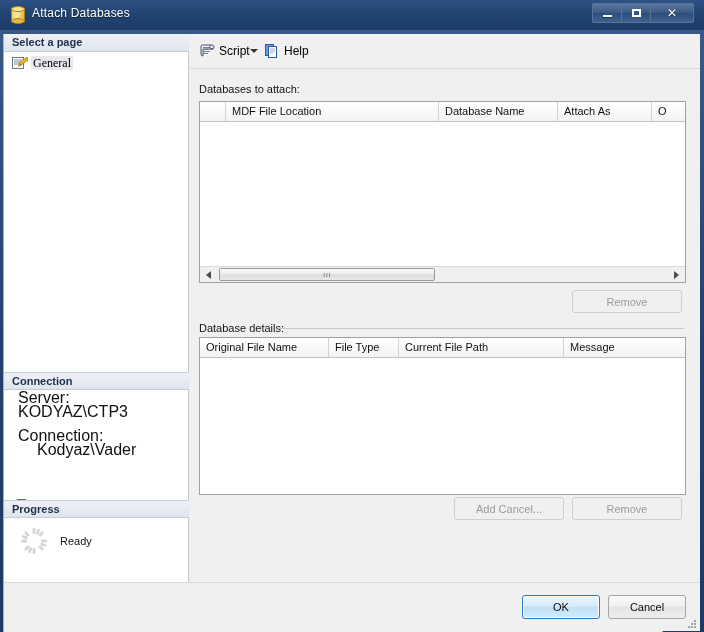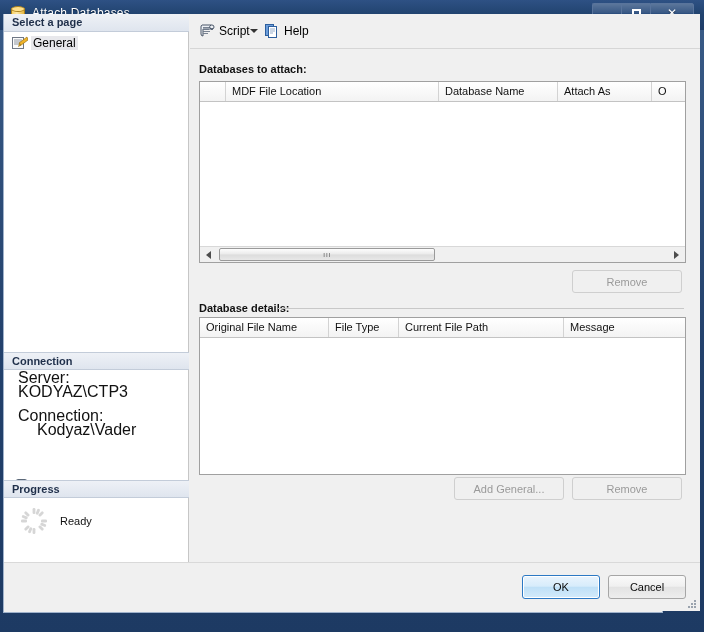--- a/index.html
+++ b/index.html
@@ -61,21 +61,21 @@
   #btn-min { left: 592px; border-right: none; border-radius: 2px 0 0 2px;}
   #btn-max { left: 621px; border-right: none; border-radius: 0;}
   #btn-close { left: 650px; width: 44px; border-radius: 0 2px 2px 0;}
   .glyph { color:#fff; font-size:12px; line-height:1; text-shadow:0 1px 1px rgba(0,0,0,.5); }
   .min-bar { width: 9px; height: 2px; background: #fff; margin-top: 6px; box-shadow: 0 1px 0 rgba(0,0,0,.4); }
   .max-box { width: 9px; height: 8px; border: 2px solid #fff; box-sizing: border-box; }
 
   
   #client {
     position: absolute;
-    left: 3px; top: 14px;
+    left: 3px; top: 34px;
     width: 660px;
     height: 599px;
     background: #f0f0f0;
     box-sizing: border-box;
     border: 1px solid #9fb2cb;
     border-top: none;
   }
 
   
   #leftpane {
@@ -103,20 +103,21 @@
     white-space: nowrap;
   }
   #hdr-selectpage { top: 0; border-top: none; }
   #hdr-connection { top: 338px; }
   #hdr-progress   { top: 466px; }
 
   #page-list {
     position: absolute;
     left: 0; top: 20px;
     width: 185px;
+    font-family: Liberation Serif, serif;
   }
   .page-item {
     position: relative;
     height: 17px;
     padding-left: 8px;
     display: flex;
     align-items: center;
     font-size: 12px;
     color: #000;
   }
@@ -202,21 +203,20 @@
     border-left: 4px solid transparent;
     border-right: 4px solid transparent;
     border-top: 4px solid #333;
   }
 
   .field-label {
     position: absolute;
     font-size: 11px;
     color: #111;
     white-space: nowrap;
-    font-weight: bold;
   }
   #lbl-attach { left: 9px; top: 49px; }
   #lbl-details { left: 9px; top: 288px; }
   #details-rule {
     position: absolute;
     left: 88px; top: 294px;
     width: 406px;
     height: 1px;
     background: #c8c8c8;
   }
@@ -489,21 +489,21 @@
       <div class="grid" id="grid-details">
         <div class="grid-head">
           <div class="gcell" style="width:129px">Original File Name</div>
           <div class="gcell" style="width:70px">File Type</div>
           <div class="gcell" style="width:165px">Current File Path</div>
           <div class="gcell last" style="width:121px">Message</div>
         </div>
         <div class="grid-body"></div>
       </div>
 
-      <div class="btn disabled" id="btn-addcat">Add General...</div>
+      <div class="btn disabled" id="btn-addcat">Add Cancel...</div>
       <div class="btn disabled" id="btn-remove2">Remove</div>
     </div>
 
     <div id="footer">
       <div class="btn default" id="btn-ok">OK</div>
       <div class="btn" id="btn-cancel">Cancel</div>
       <div id="resize-grip">
         <span class="grip-dot" style="left:9px; top:3px"></span>
         <span class="grip-dot" style="left:6px; top:6px"></span>
         <span class="grip-dot" style="left:9px; top:6px"></span>

